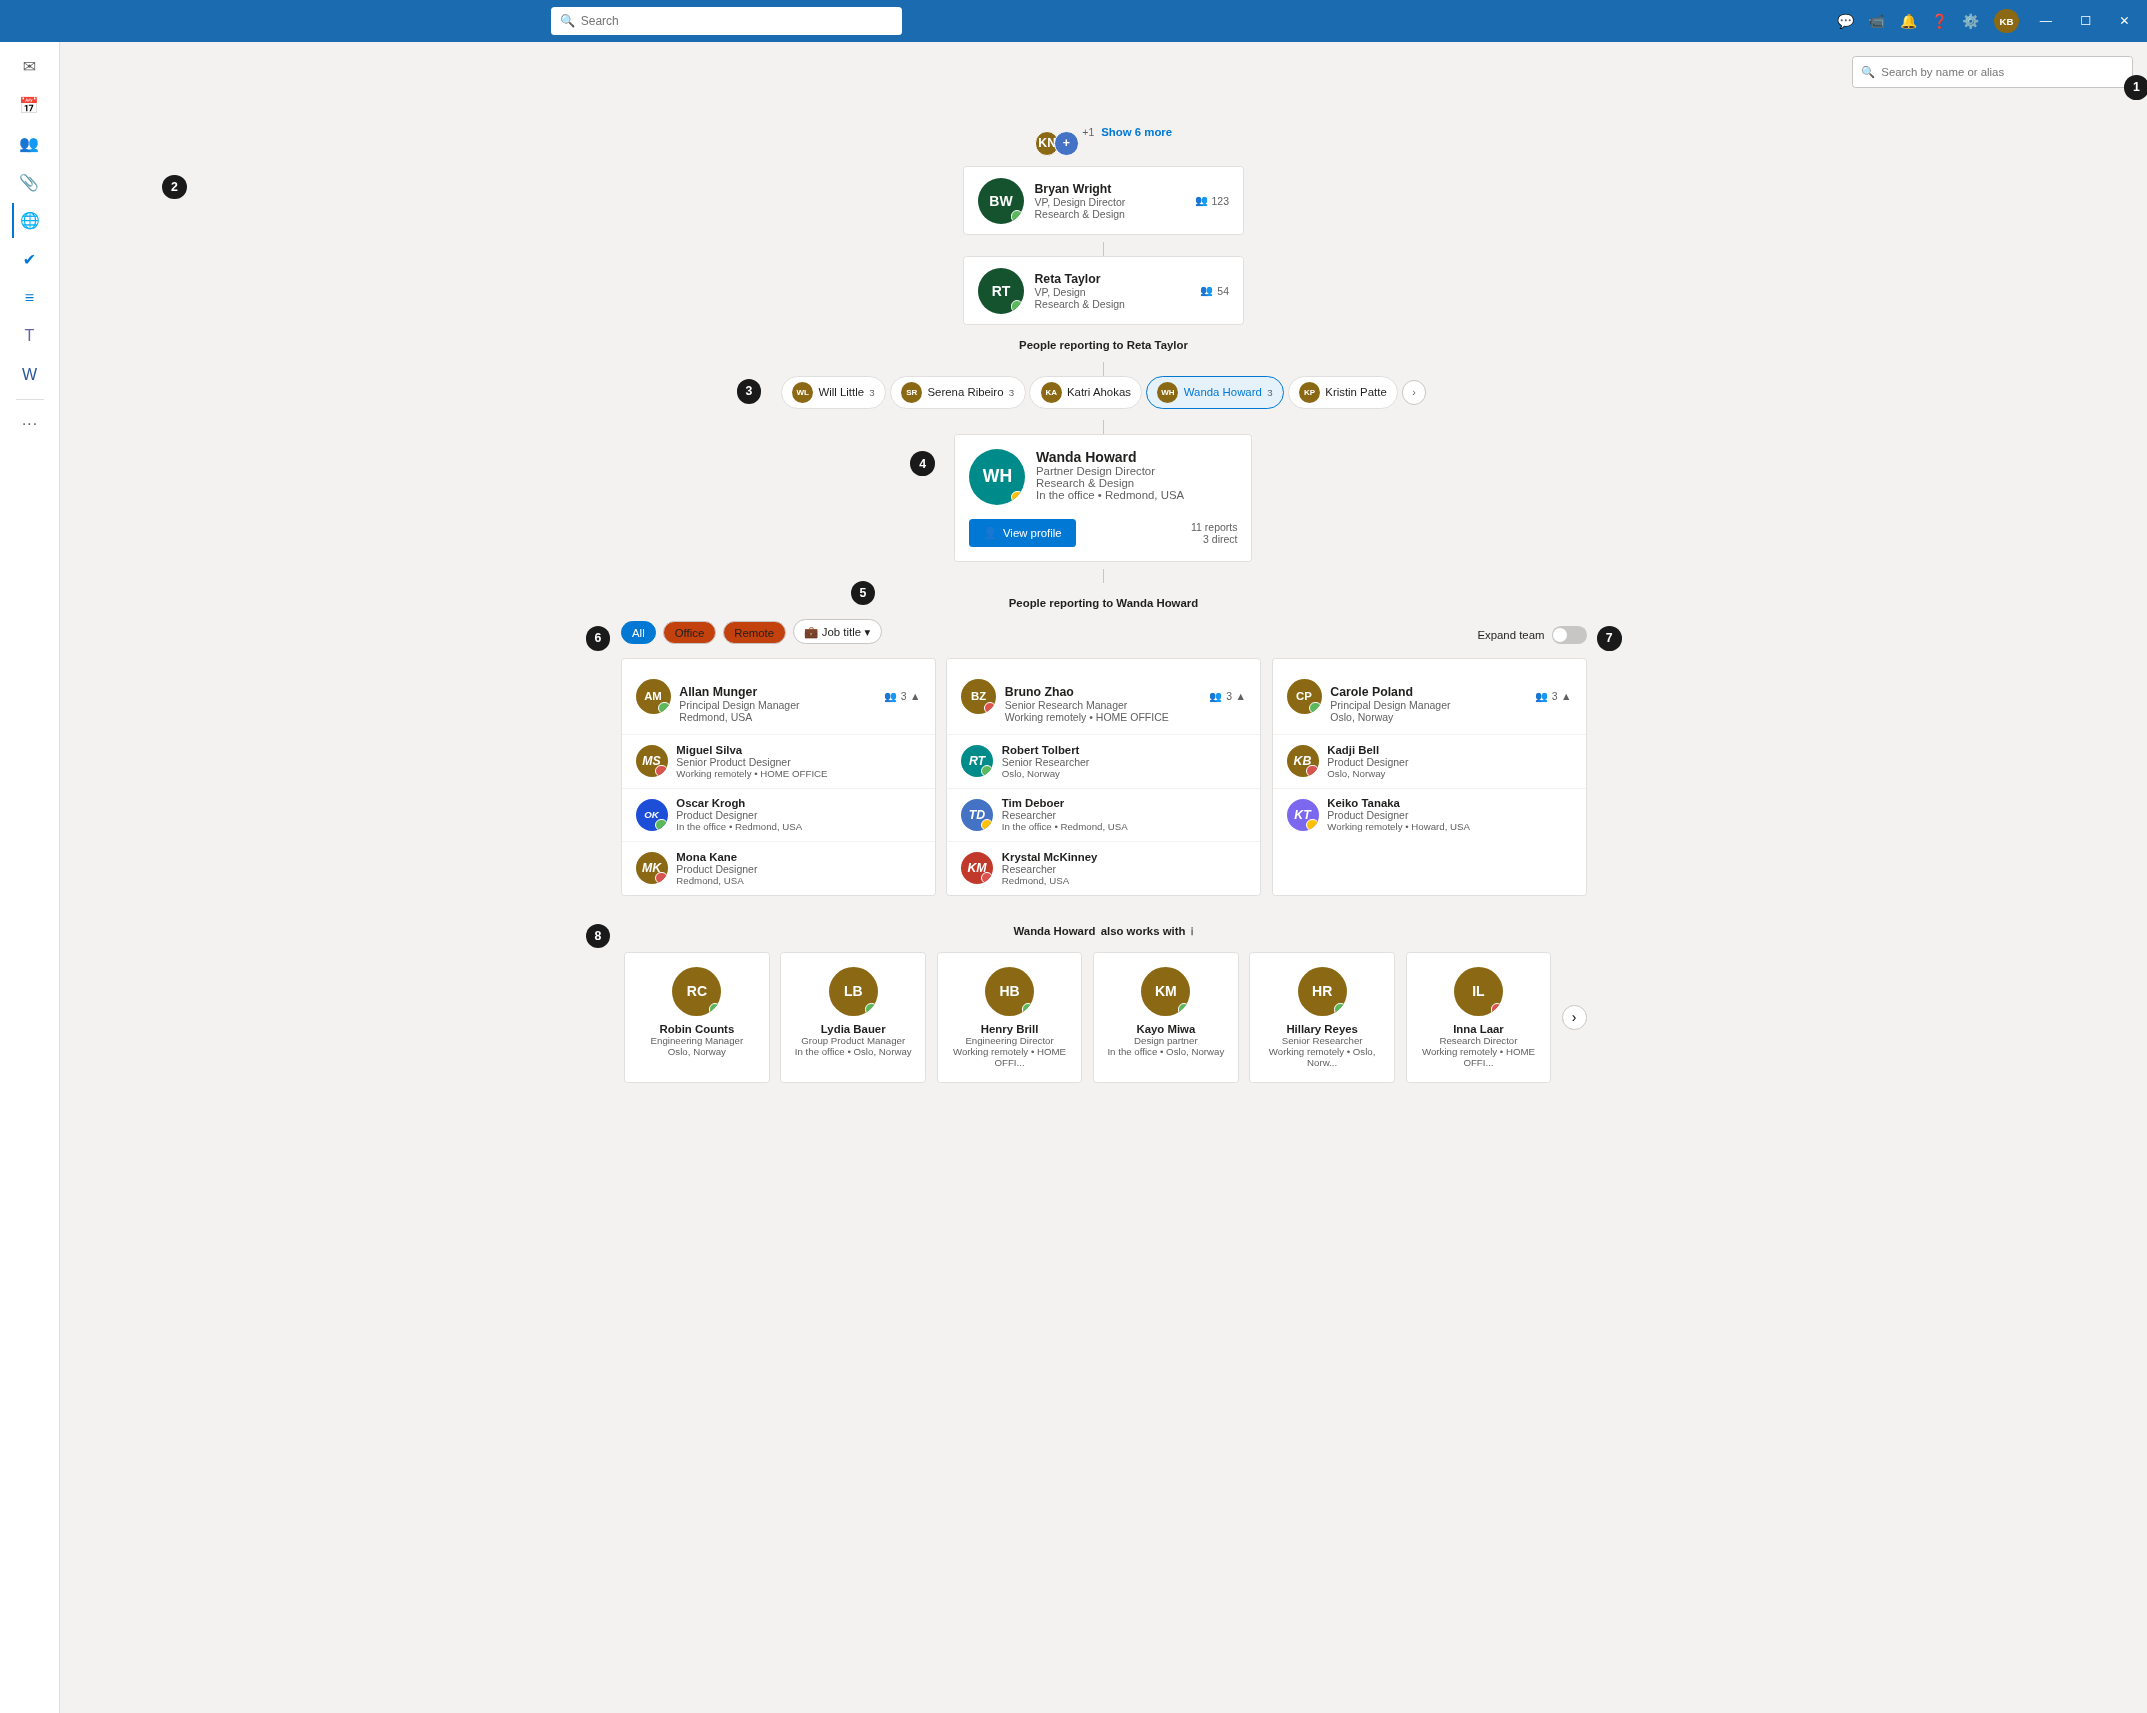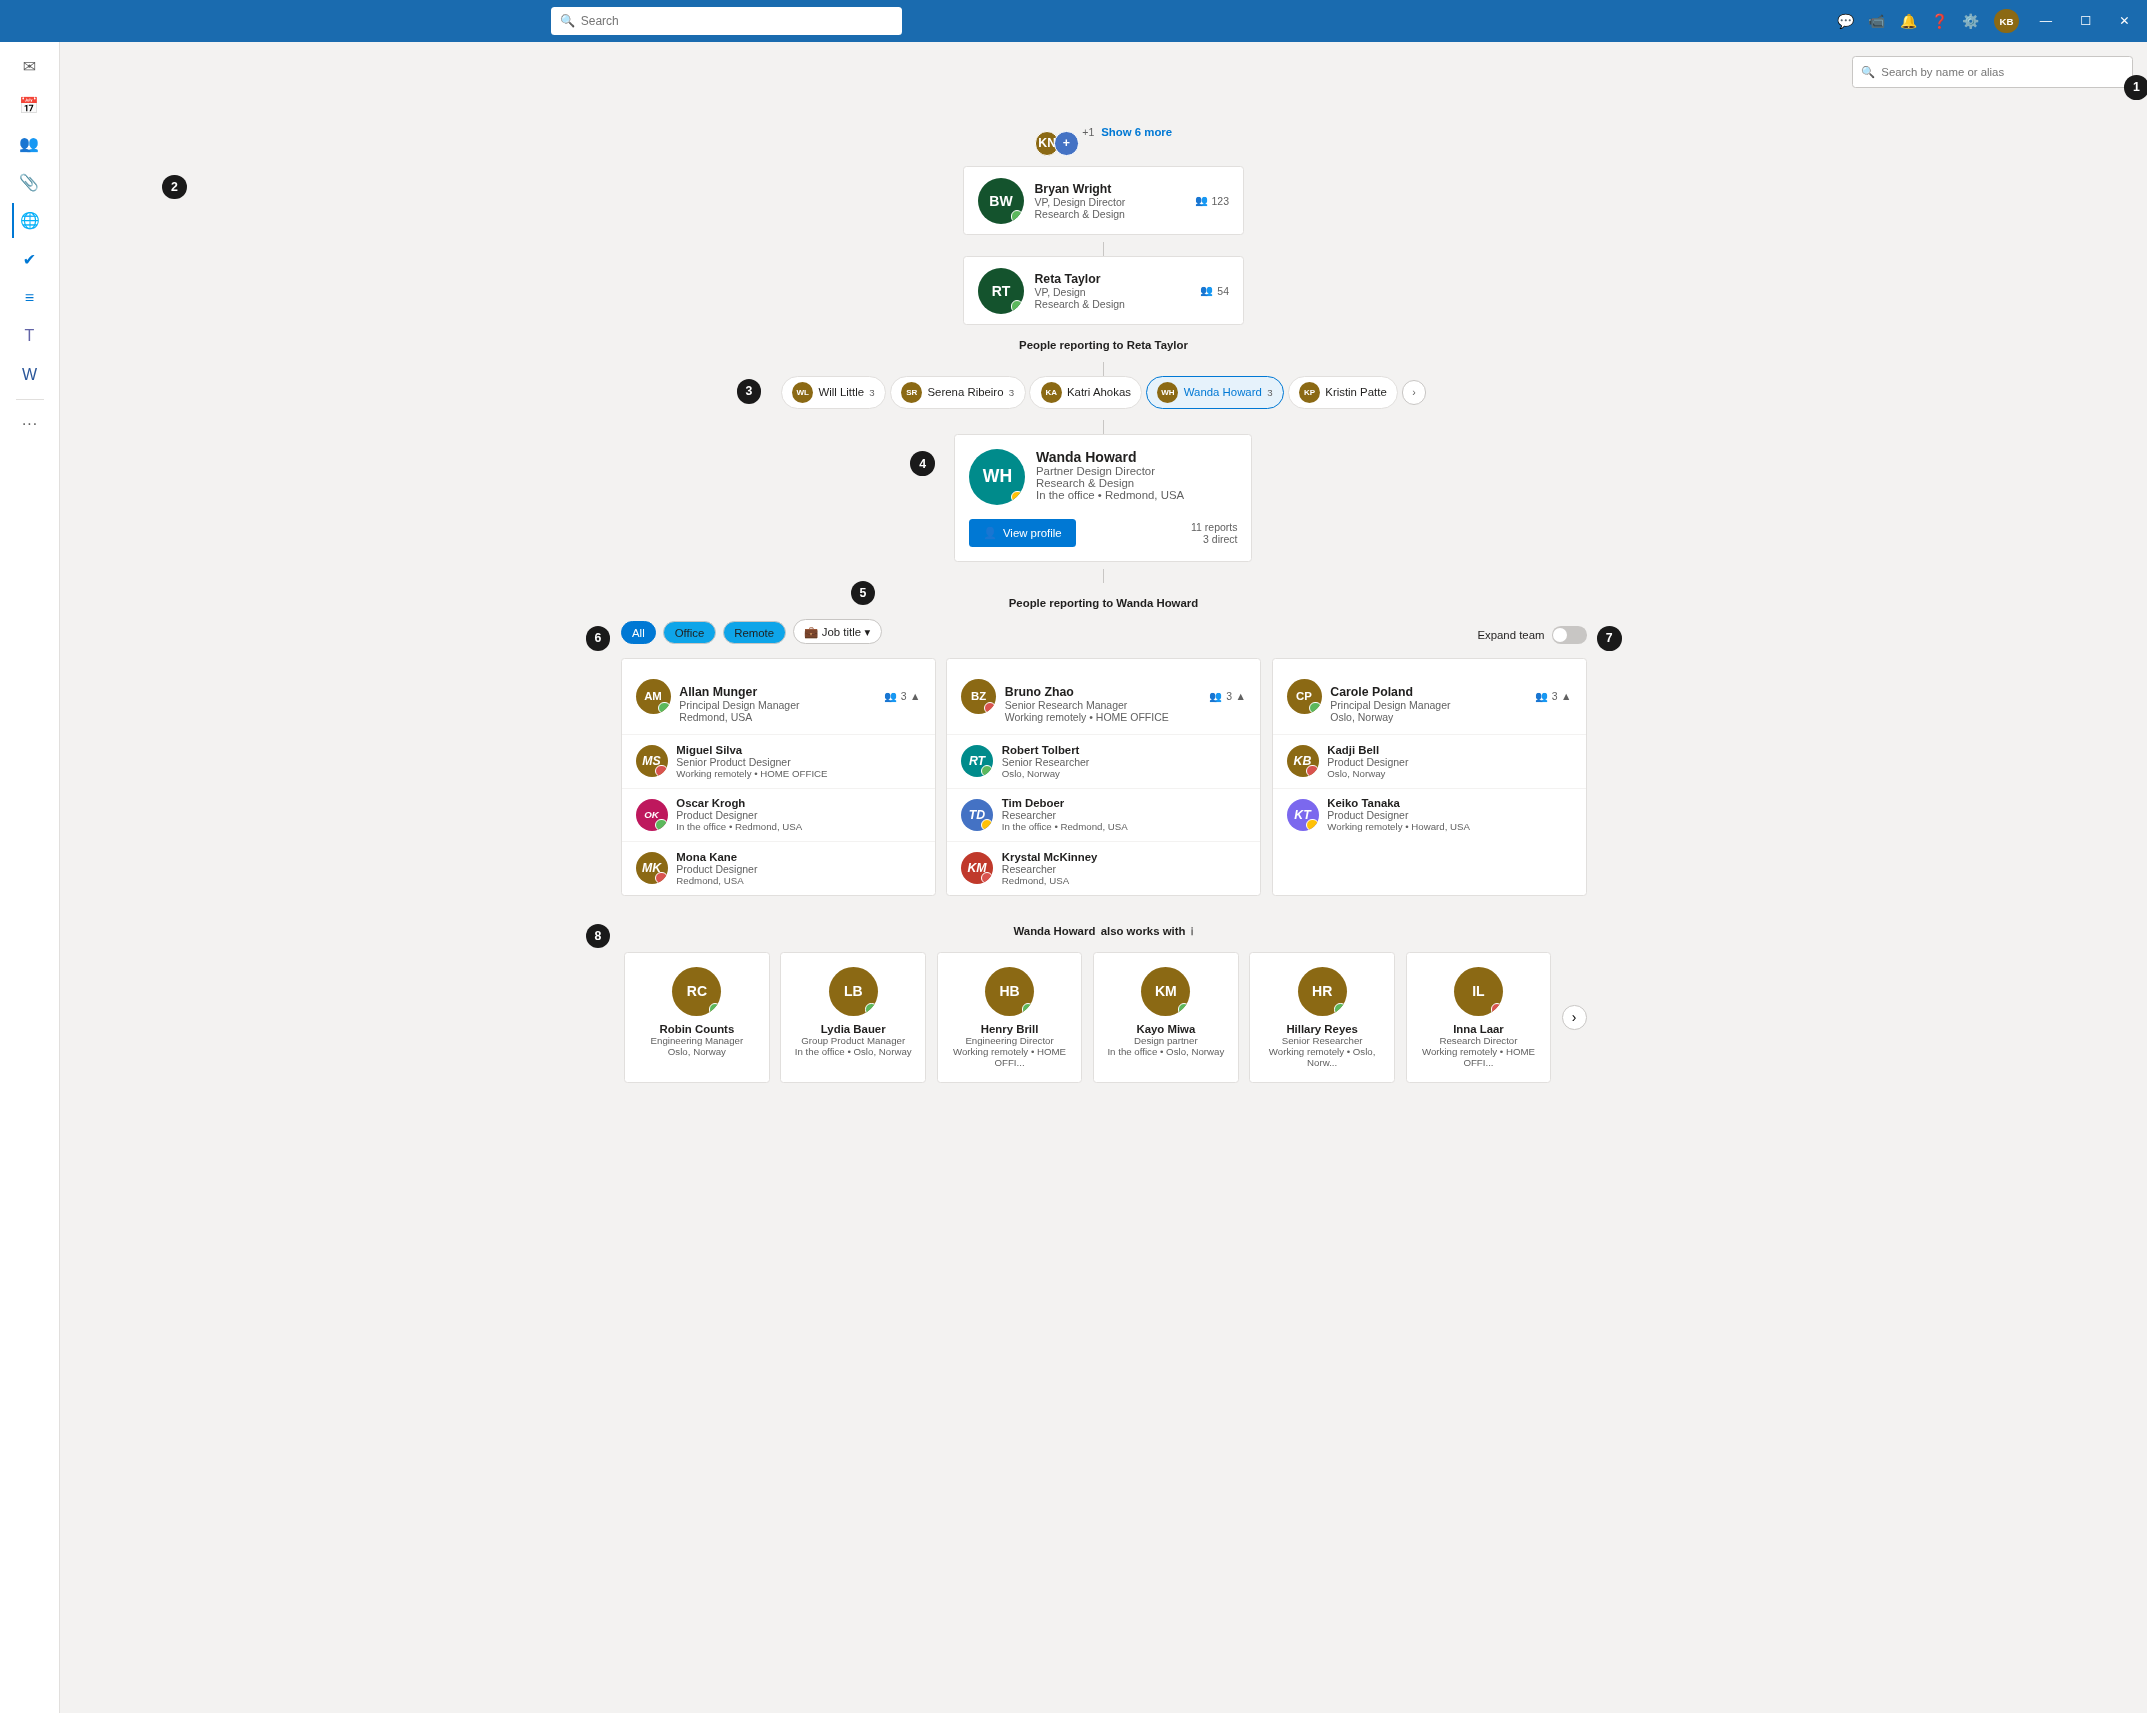--- a/index.html
+++ b/index.html
@@ -270,21 +270,21 @@
       display: flex;
       align-items: flex-end;
       gap: 7px;
       margin-bottom: 14px;
       flex-wrap: wrap;
     }
     .filter-tab {
       padding: 4.4px 10.5px;
       border-radius: 17.6px;
       border: 0.9px solid #c8c6c4;
-      background: #0ea5e9;
+      background: #c2410c;
       cursor: pointer;
       font-size: 11.4px;
       color: #201f1e;
     }
     .filter-tab.active {
       background: #0078d4;
       color: white;
       border-color: #0078d4;
     }
     .filter-dropdown {
@@ -428,21 +428,21 @@
     }
 
     
     .av-blue { background: #4472C4; }
     .av-purple { background: #7B68EE; }
     .av-teal { background: #008B8B; }
     .av-brown { background: #8B6914; }
     .av-gray { background: #9E9E9E; }
     .av-red { background: #C0392B; }
     .av-pink { background: #E91E8C; }
-    .av-lilac { background: #be185d; }
+    .av-lilac { background: #1d4ed8; }
 
     .initials-avatar {
       display: flex; align-items: center; justify-content: center;
       color: white; font-weight: bold; font-size: 12.3px;
     }
 
     
     .scroll-area { overflow-y: auto; height: 100%; }
 
     .person-card-right { text-align: right; }

